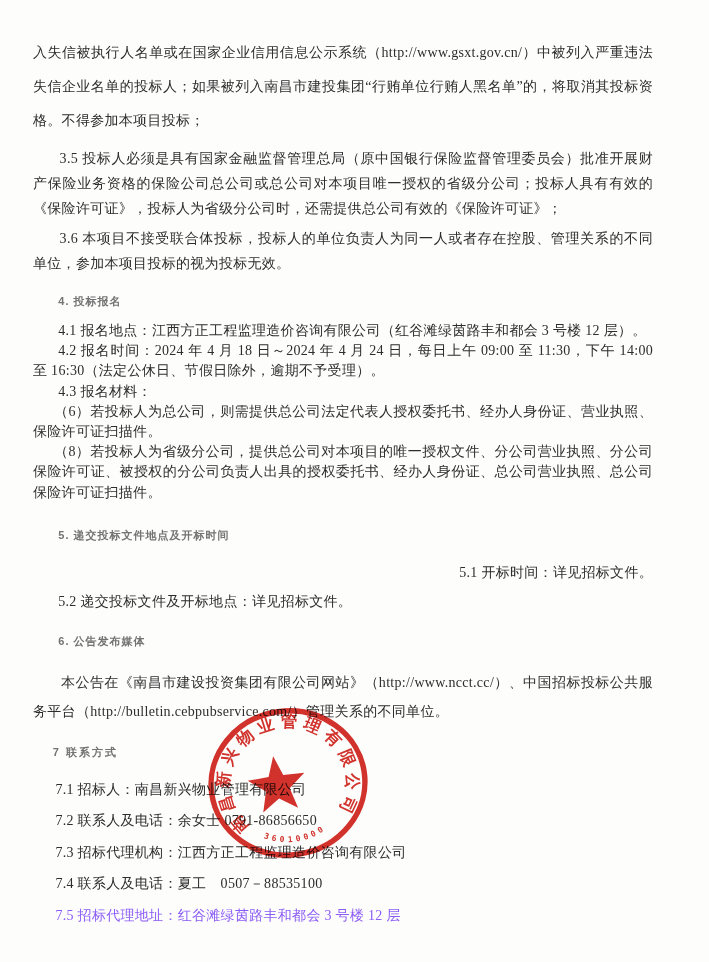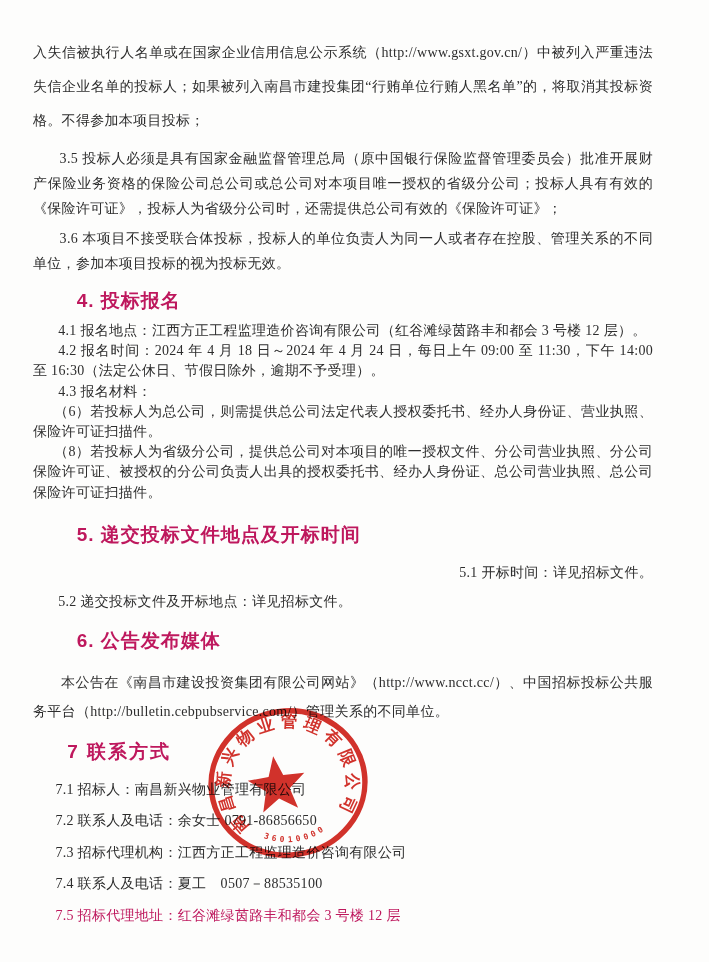--- a/index.html
+++ b/index.html
@@ -15,37 +15,37 @@
   .body-par{
     font-size:14px;letter-spacing:.3px;margin:0;
     text-align:justify;
   }
   .carry{margin-top:36px;line-height:34px;}
   .clause{line-height:25px;text-indent:1.9em;}
   .c35{margin-top:8px;}
   .c36{margin-top:5px;}
   .heading{
     font-family:"Liberation Sans","DejaVu Sans",sans-serif;
-    font-weight:bold;font-size:19px;color:#be185d;
+    font-weight:bold;font-size:11px;color:#737373;
     line-height:24px;margin:0;text-indent:2.3em;letter-spacing:1px;
   }
   .h4{margin-top:13px;}
   .h5{margin-top:20px;}
   .h6{margin-top:17px;}
   .h7{margin-top:13px;text-indent:1.8em;letter-spacing:2px;}
   .sec4{margin-top:8px;}
   .sec4 p{line-height:20.2px;text-indent:1.8em;}
   .sub-item{text-indent:1.5em !important;}
   .single{line-height:21px;text-indent:1.8em;text-align:left;}
   .p51{margin-top:15px;text-align:right;}
   .p52{margin-top:8px;}
   .p6{margin-top:15px;line-height:29.5px;text-indent:2em;}
   .contacts{margin-top:15px;}
   .contacts p{margin:0 0 10.5px 0;line-height:21px;text-indent:1.6em;text-align:left;font-size:14px;letter-spacing:.3px;}
-  .p75{color:#be185d;}
+  .p75{color:#8b5cf6;}
   
   .stamp{
     position:absolute;left:204px;top:704px;width:168px;height:158px;
     mix-blend-mode:multiply;opacity:.92;
     transform:rotate(-8deg);
     pointer-events:none;
   }
 </style>
 </head>
 <body>

